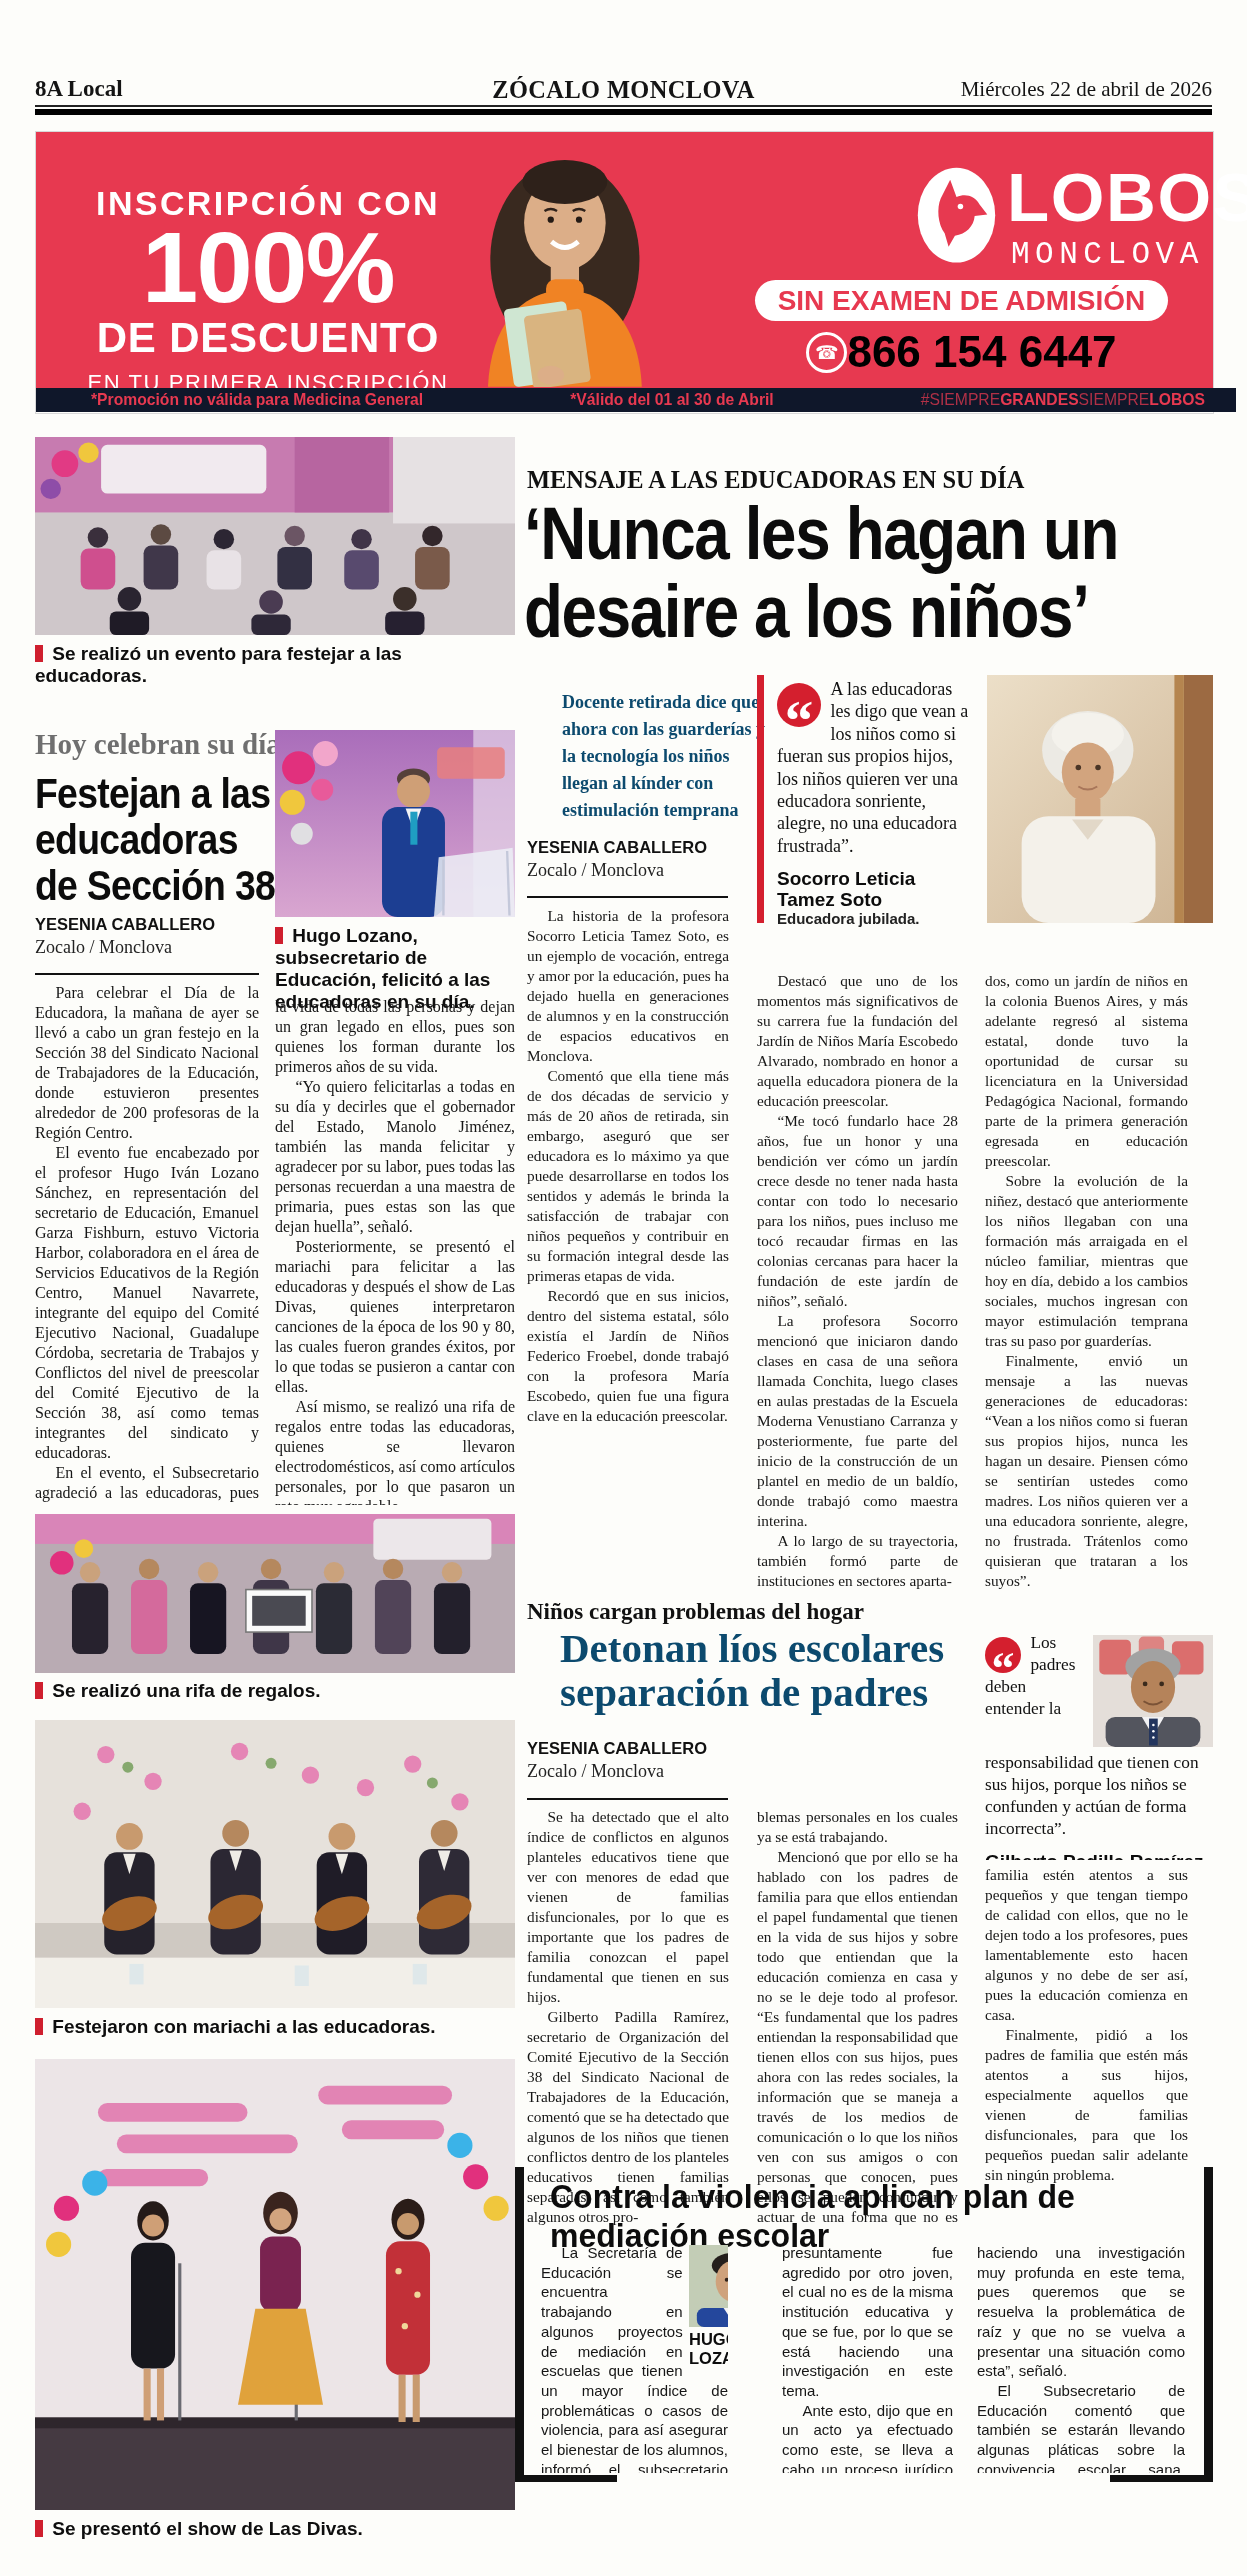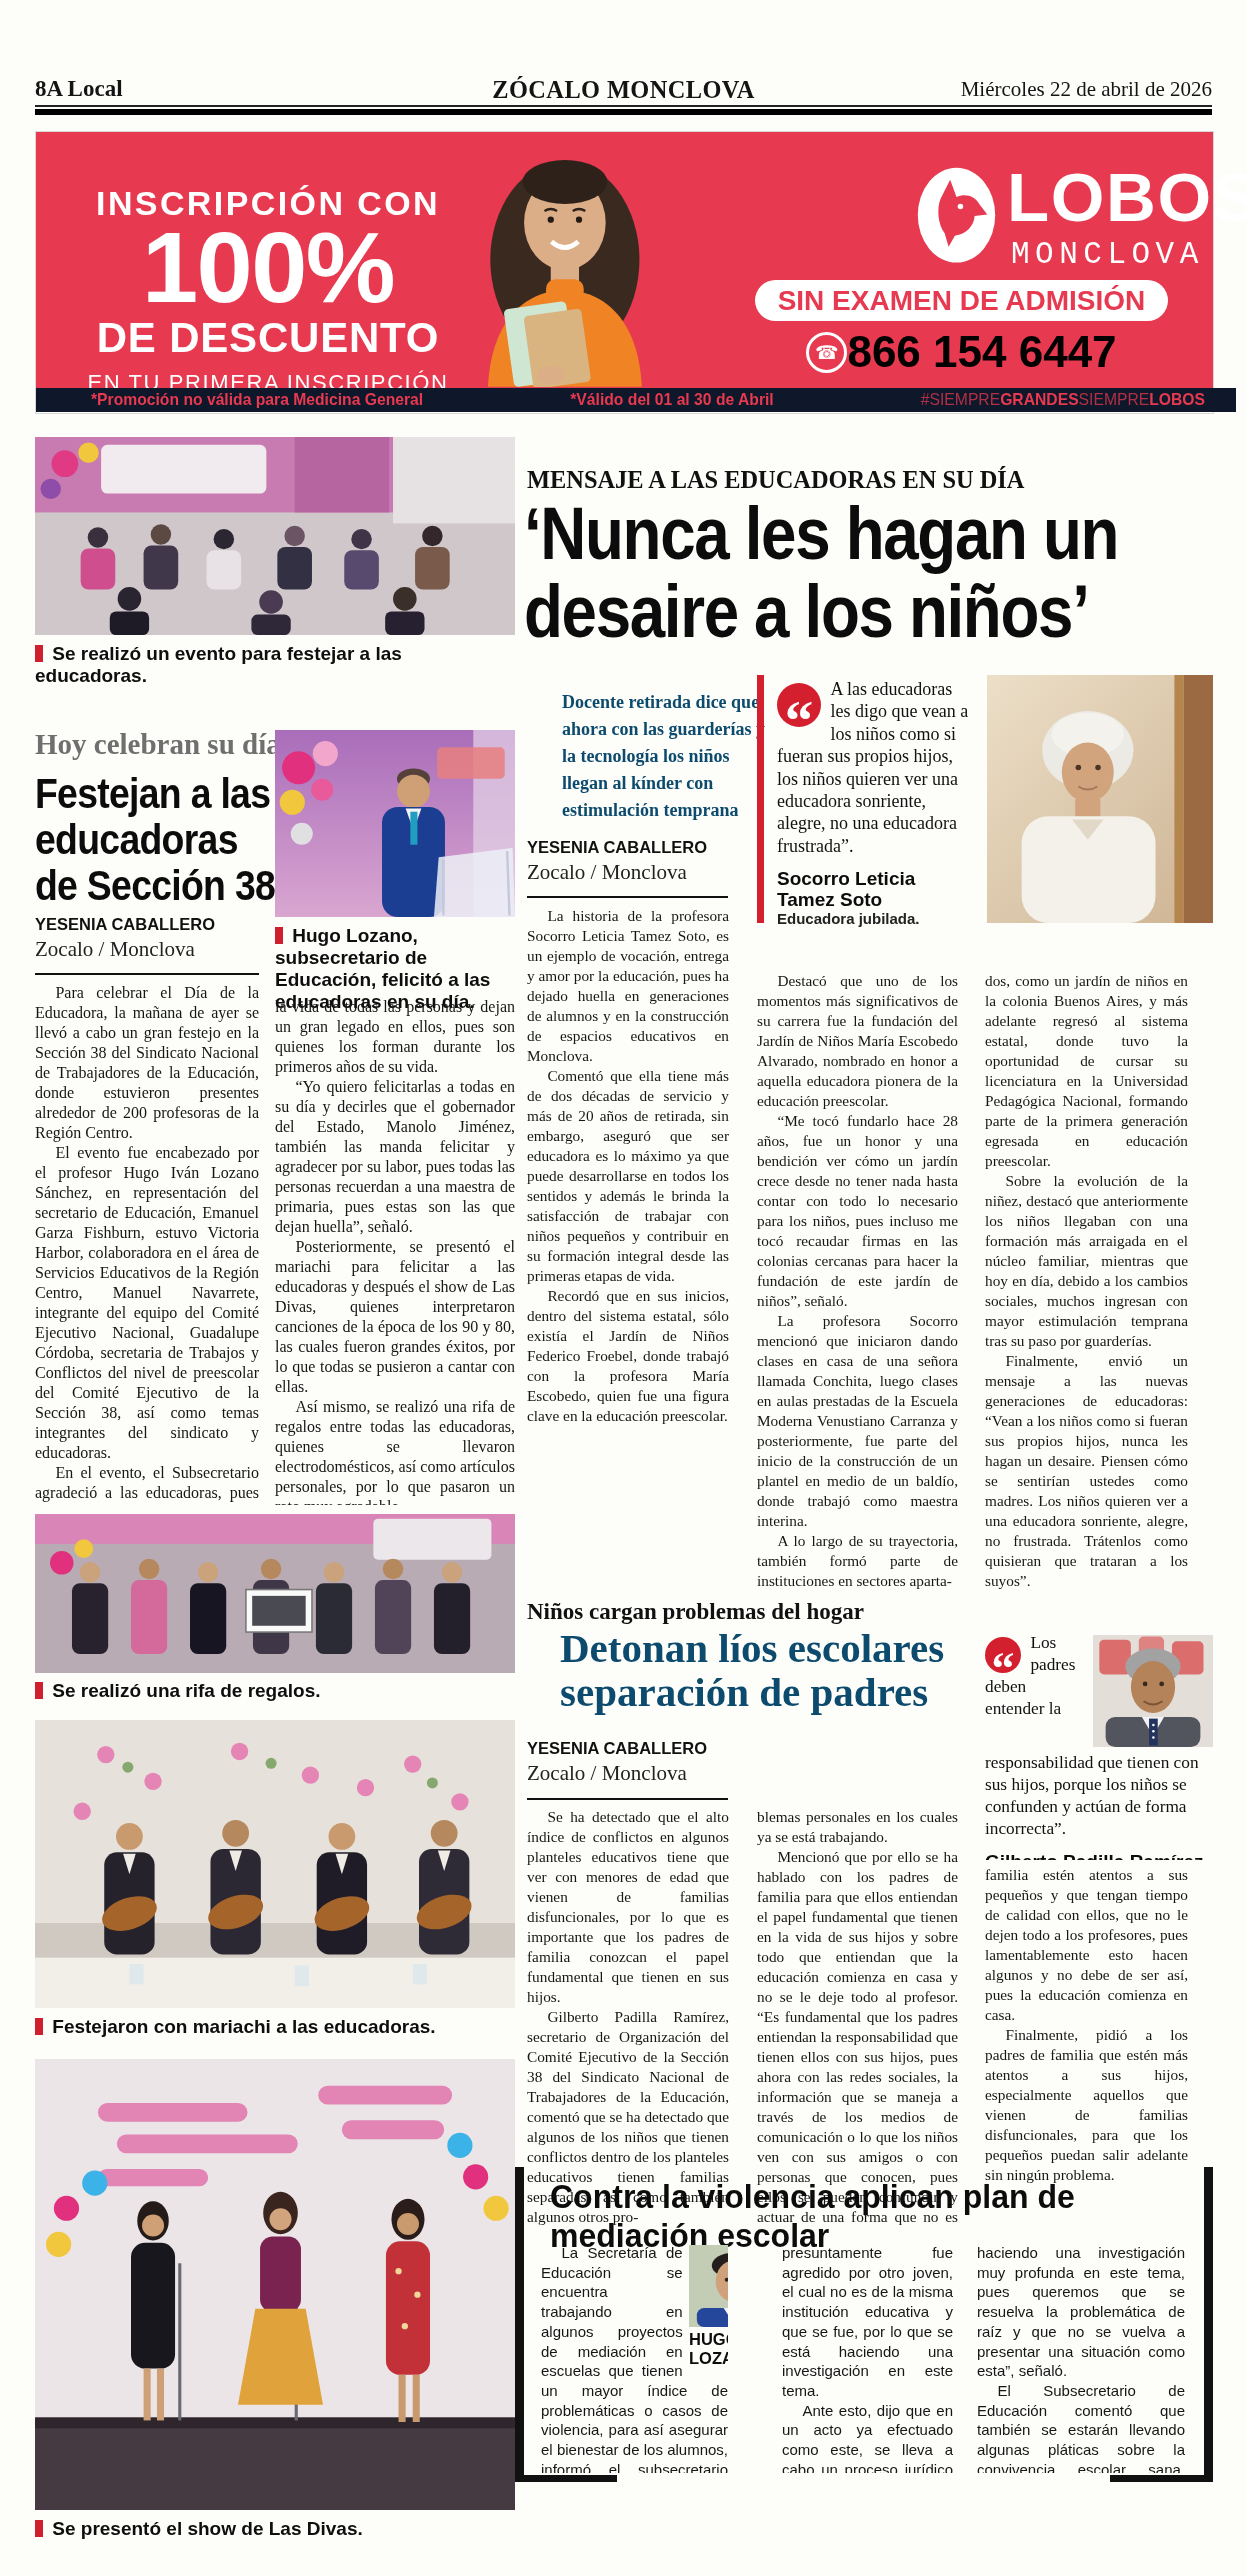--- a/index.html
+++ b/index.html
@@ -6,21 +6,21 @@
   .page{position:relative;width:1248px;height:2576px;background:#fdfdfa;margin:0 auto;
         font-family:"Liberation Serif",serif;color:#141414;overflow:hidden;}
   .abs{position:absolute;}
   .hl{font-family:"Liberation Sans",sans-serif;font-weight:bold;color:#0c0c0c;
       white-space:pre-line;transform-origin:0 0;}
   .hl-serif{font-family:"Liberation Serif",serif;font-weight:bold;color:#0c4a6e;white-space:pre-line;margin-left:35px;}
   .kicker-main{font-weight:bold;font-size:24.4px;color:#111;}
   .kicker-gray{font-weight:bold;font-size:29px;color:#6f6f6f;}
   .kicker-s2{font-weight:bold;font-size:23px;color:#111;}
   .byline{font-family:"Liberation Sans",sans-serif;font-weight:bold;font-size:16.5px;color:#111;}
-  .agency{font-size:21px;color:#222;}
+  .agency{font-size:18px;color:#222;}
   .rule{background:#111;height:1.6px;}
   .bodycol{font-size:16px;line-height:20px;text-align:justify;overflow:hidden;color:#161616;}
   .bodycol.narrow{font-size:15.3px;}
   .bodycol p{margin:0;text-indent:20.4px;}
   .bodycol p.cont{text-indent:0;}
   .sansbody{font-family:"Liberation Sans",sans-serif;font-size:15px;line-height:19.7px;}
   .caption{font-family:"Liberation Sans",sans-serif;font-weight:bold;font-size:19px;line-height:22px;color:#0e0e0e;}
   .bullet{display:inline-block;width:7.9px;height:16.5px;background:#cf1f2e;margin-right:9.4px;vertical-align:-1.6px;}
   .photo{overflow:hidden;background:#c9c2bd;}
   .photo svg{display:block;width:100%;height:100%;}

